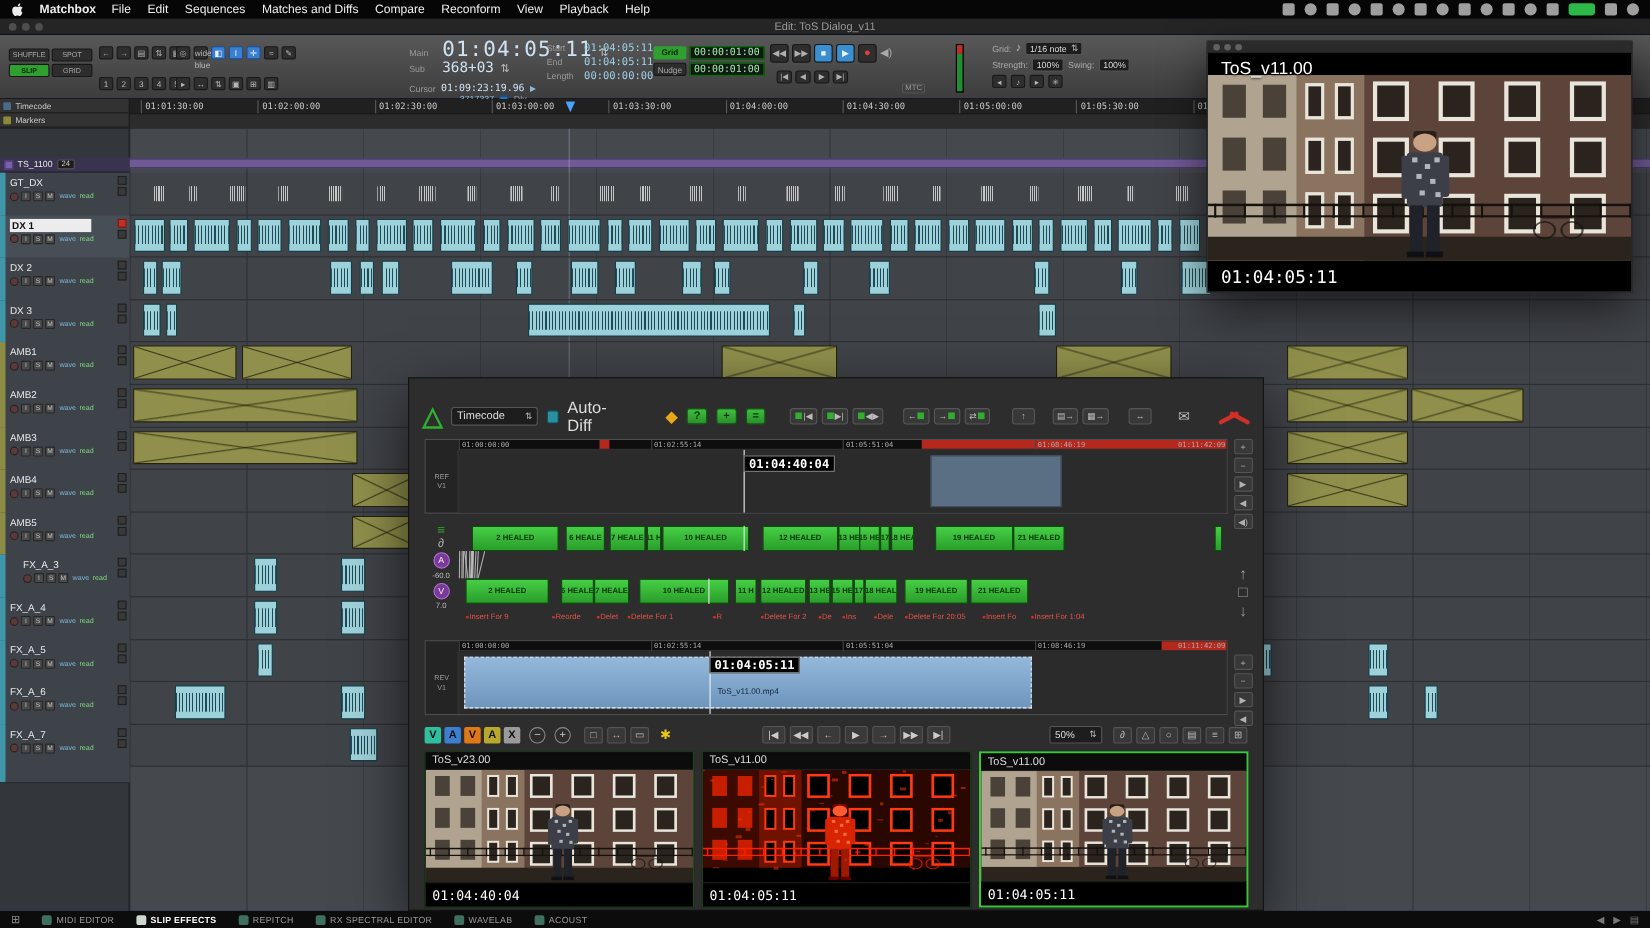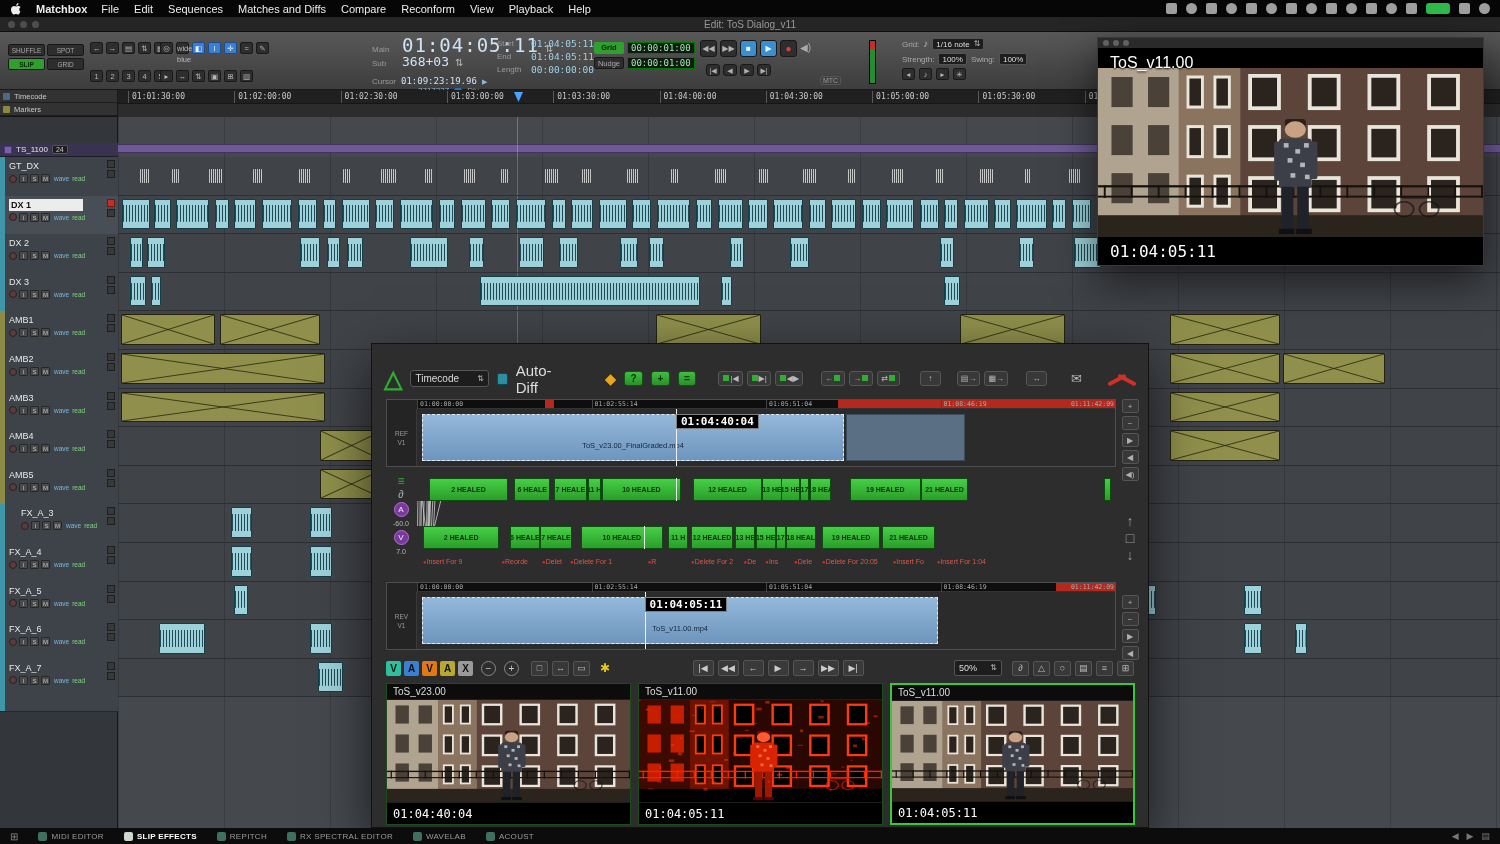--- a/index.html
+++ b/index.html
@@ -900,23 +900,20 @@
         <div class="mtick" style="left: 25%;">01:02:55:14</div>
         <div class="mtick" style="left: 50%;">01:05:51:04</div>
         <div class="mtick" style="left: 75%;">01:08:46:19</div>
         <div class="mtick" style="right: 1px; border-left: none;">01:11:42:09</div>
       </div>
     <div class="mb-label">
         <div>REF</div>
         <div>V1</div>
       </div>
     <div class="mb-lane">
-        <div class="mclip" style="left: 0.7%; width: 60.5%;">
-          <div class="mclipname">ToS_v23.00_FinalGraded.mp4</div>
-        </div>
         <div class="mclip dim" style="left: 61.5%; width: 17%;"></div>
         <div class="mplayhead" style="left: 37.1%;"></div>
         <div class="mtcbox" style="left: 37.1%;">01:04:40:04</div>
       </div>
   </div>
 
   <div id="mb-mid">
     <div class="mid-left">
       <span class="mmenu">≡</span>
       <span class="mdel">∂</span>

